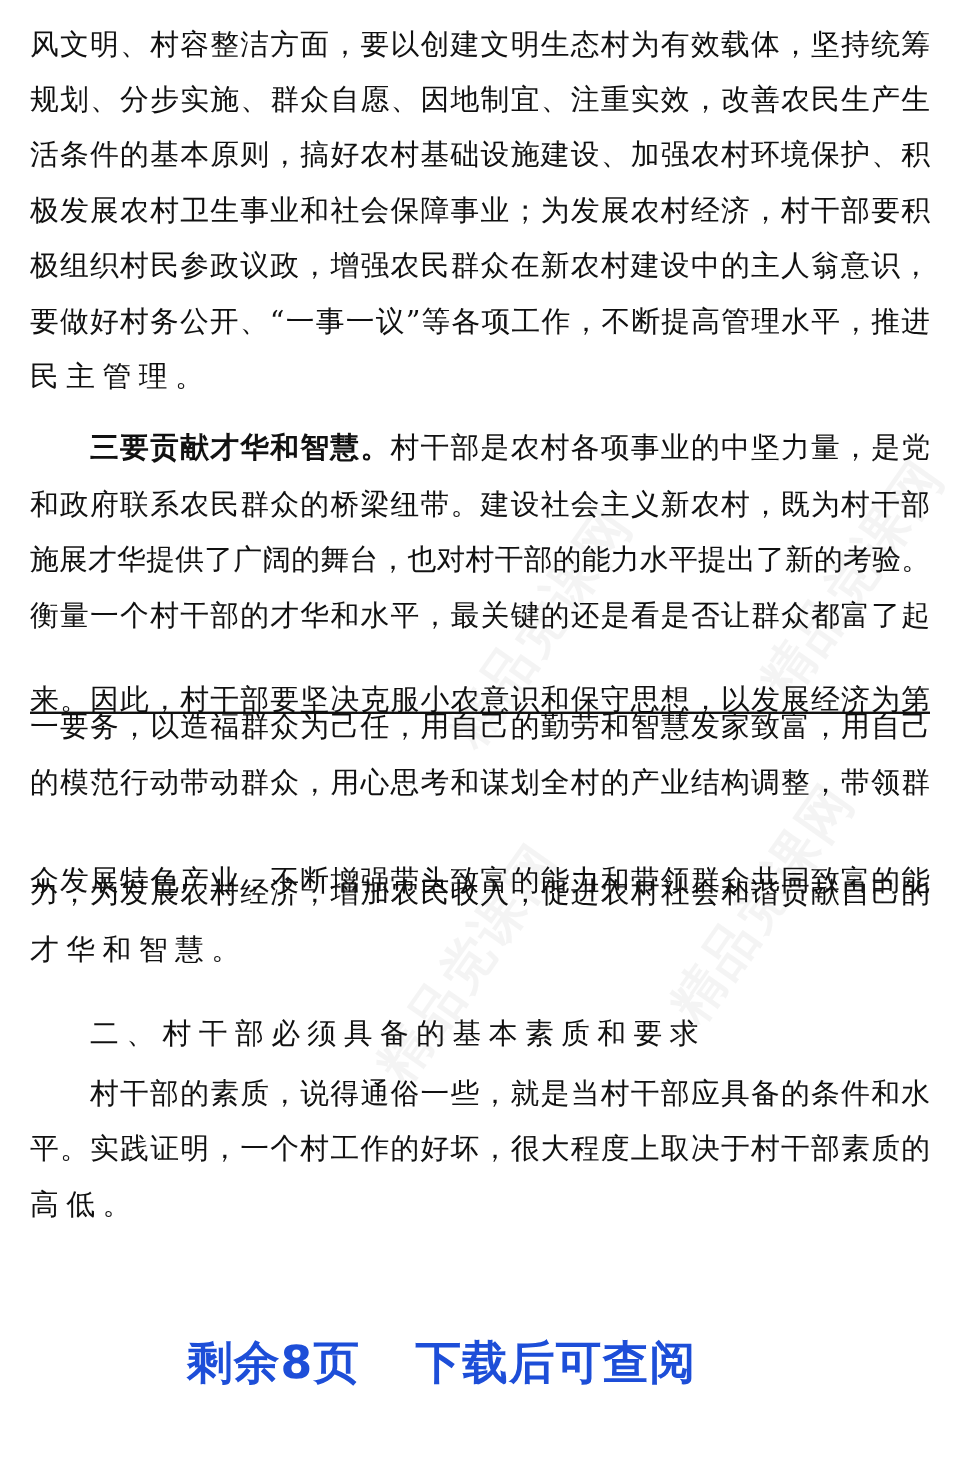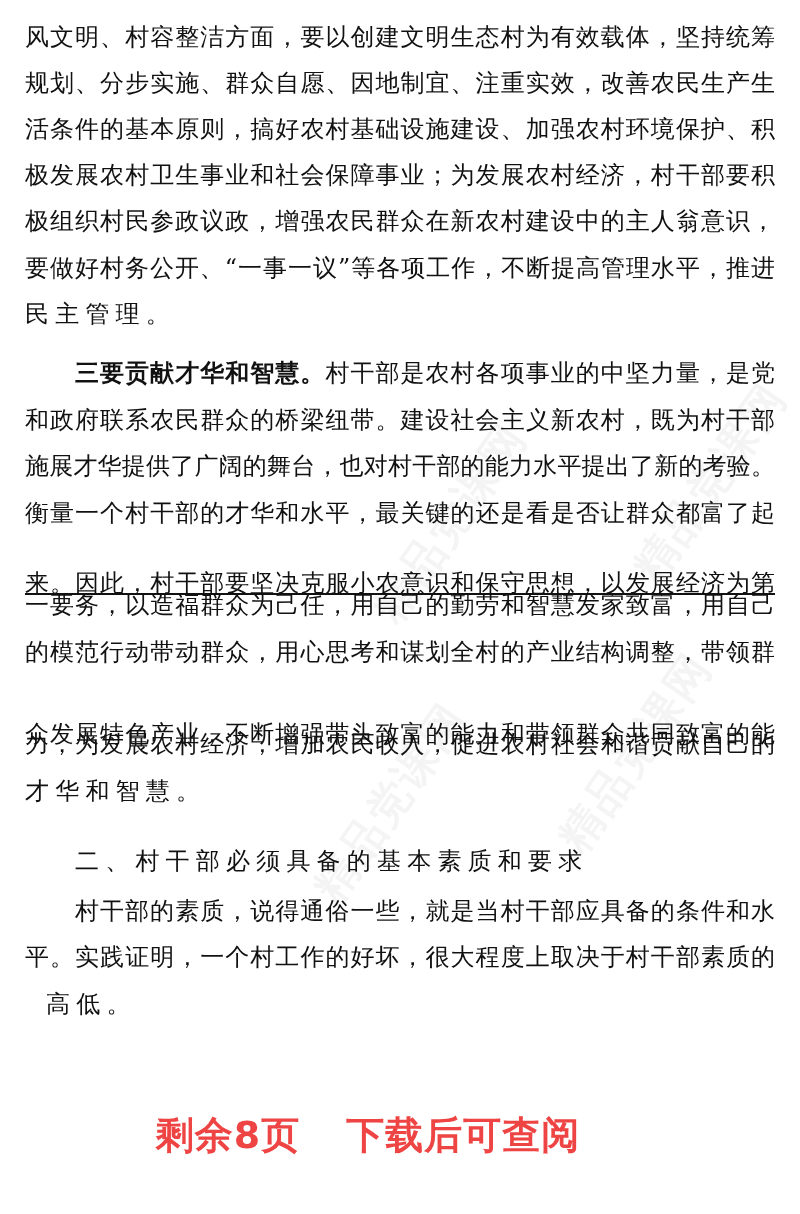--- a/index.html
+++ b/index.html
@@ -57,21 +57,21 @@
   }
   .footer-banner {
     position: absolute;
     left: 0;
     top: 1110px;
     width: 736px;
     text-align: center;
     font-family: "DejaVu Sans", "Liberation Sans", sans-serif;
     font-weight: bold;
     font-size: 38px;
-    color: #ef4444;
+    color: #1d4ed8;
     letter-spacing: 1px;
   }
   .footer-banner .gap {
     display: inline-block;
     width: 46px;
   }
 </style>
 </head>
 <body>
 
@@ -105,20 +105,20 @@
     <div class="line" style="top:719px;">众发展特色产业，不断增强带头致富的能力和带领群众共同致富的能</div>
     <div class="line" style="top:729px;">力，为发展农村经济，增加农民收入，促进农村社会和谐贡献自己的</div>
     <div class="line last" style="top:776px;">才华和智慧。</div>
   </div>
 
   <div class="line indent last" style="top:846px;">二、村干部必须具备的基本素质和要求</div>
 
   <div>
     <div class="line indent" style="top:896px;">村干部的素质，说得通俗一些，就是当村干部应具备的条件和水</div>
     <div class="line" style="top:942px;">平。实践证明，一个村工作的好坏，很大程度上取决于村干部素质的</div>
-    <div class="line last" style="top:989px;margin-left:21px;">高低。</div>
+    <div class="line last" style="top:989px;">高低。</div>
   </div>
 
   <div class="footer-banner">
     <span>剩余8页</span><span class="gap"></span><span>下载后可查阅</span>
   </div>
 
 </div>
 
 </body></html>

